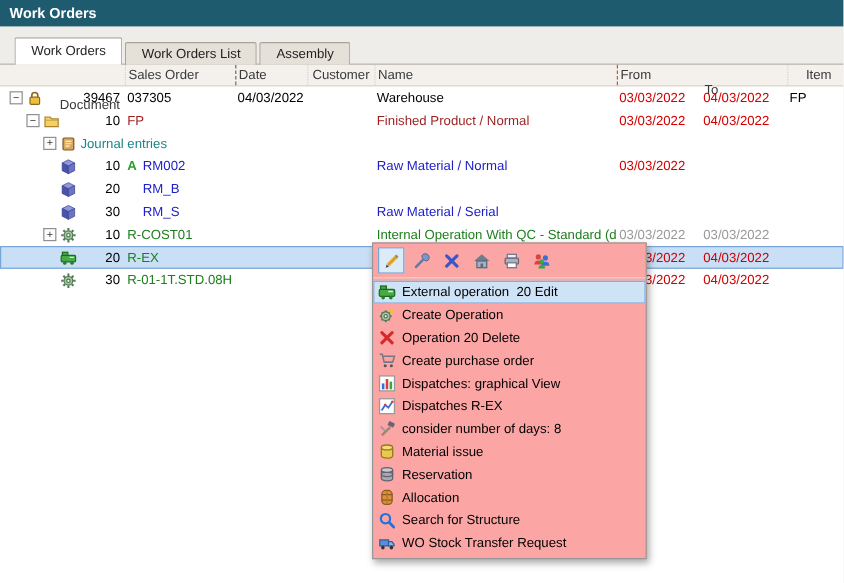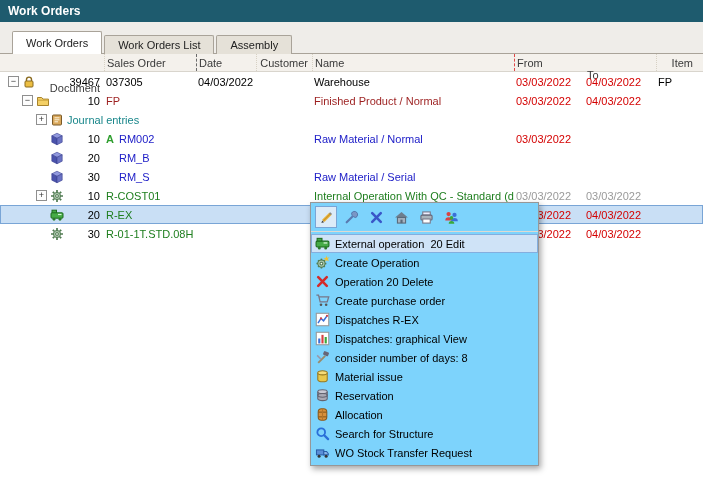--- a/index.html
+++ b/index.html
@@ -42,21 +42,21 @@
   .c-to{width:72px;padding-left:2px;}
   .c-item{flex:1;padding-left:2px;}
   .expander{width:11px;height:11px;flex:none;border:1px solid #8f8f8f;background:#fdfdfd;font-size:9px;
             line-height:9px;text-align:center;margin-right:3px;box-sizing:border-box;color:#333;}
   .exp-spacer{width:14px;flex:none;}
   .indent{flex:none;height:1px;}
   .icon{width:14px;height:14px;flex:none;margin-right:3px;display:inline-block;}
   .icon svg{width:100%;height:100%;display:block;}
   .flag{width:13px;flex:none;font-weight:bold;}
 
-  .menu{position:absolute;left:310px;top:202px;width:227px;background:#7dd3fc;border:1px solid #979797;
+  .menu{position:absolute;left:310px;top:202px;width:227px;background:#fca5a5;border:1px solid #979797;
         box-shadow:2px 3px 6px rgba(0,0,0,0.35);z-index:10;}
   .menu-toolbar{display:flex;align-items:center;gap:3px;padding:3px 4px;border-bottom:1px solid #dedad2;}
   .tbi{width:22px;height:22px;display:flex;align-items:center;justify-content:center;border:1px solid transparent;box-sizing:border-box;}
   .tbi.active{border:1px solid #79a5d6;background:#dcebf8;}
   .tbi .icon{margin:0;width:15px;height:15px;}
   .menu-items{padding:2px 0 3px;}
   .menu-item{height:19px;display:flex;align-items:center;gap:5px;padding:0 6px 0 4px;}
   .menu-item.selected{background:#cfe3f7;outline:1px solid #84aede;outline-offset:-1px;}
   .menu-item .icon{width:15px;height:15px;margin:0;}
   .menu-item span{white-space:pre;}
@@ -409,34 +409,34 @@
           <span class="icon"><svg viewBox="0 0 14 14">
               <path d="M1.3 2 h2 l1.5 6.2 h6.6 l1.4-4.6 H4" fill="none" stroke="#777788" stroke-width="1.2"></path>
               <circle cx="5.6" cy="11" r="1.2" fill="#555"></circle>
               <circle cx="10.4" cy="11" r="1.2" fill="#555"></circle>
             </svg></span>
           <span>Create purchase order</span>
         </div>
         <div class="menu-item">
           <span class="icon"><svg viewBox="0 0 14 14">
               <rect x="1.2" y="1.2" width="11.6" height="11.6" fill="#fff" stroke="#999"></rect>
+              <rect x="3" y="7" width="2" height="4.6" fill="#3a6fd8"></rect>
+              <rect x="6" y="3.6" width="2" height="8" fill="#d84040"></rect>
+              <rect x="9" y="5.6" width="2" height="6" fill="#3aa83a"></rect>
+            </svg></span>
+          <span>Dispatches: graphical View</span>
+        </div>
+        <div class="menu-item">
+          <span class="icon"><svg viewBox="0 0 14 14">
+              <rect x="1.2" y="1.2" width="11.6" height="11.6" fill="#fff" stroke="#999"></rect>
               <polyline points="2.8,10.4 5.6,6 8,8.2 11.2,3.6" fill="none" stroke="#3a6fd8" stroke-width="1.4"></polyline>
               <circle cx="5.6" cy="6" r="1" fill="#d84040"></circle>
               <circle cx="11.2" cy="3.6" r="1" fill="#d84040"></circle>
             </svg></span>
           <span>Dispatches R-EX</span>
-        </div>
-        <div class="menu-item">
-          <span class="icon"><svg viewBox="0 0 14 14">
-              <rect x="1.2" y="1.2" width="11.6" height="11.6" fill="#fff" stroke="#999"></rect>
-              <rect x="3" y="7" width="2" height="4.6" fill="#3a6fd8"></rect>
-              <rect x="6" y="3.6" width="2" height="8" fill="#d84040"></rect>
-              <rect x="9" y="5.6" width="2" height="6" fill="#3aa83a"></rect>
-            </svg></span>
-          <span>Dispatches: graphical View</span>
         </div>
         <div class="menu-item">
           <span class="icon"><svg viewBox="0 0 14 14">
               <line x1="3" y1="12" x2="9.5" y2="5.5" stroke="#9a8a6a" stroke-width="1.8"></line>
               <rect x="7.8" y="1.6" width="5" height="3.6" rx="0.8" fill="#667" transform="rotate(24 10.3 3.4)"></rect>
               <line x1="2" y1="5" x2="5.5" y2="8.5" stroke="#99a" stroke-width="1.4"></line>
             </svg></span>
           <span>consider number of days: 8</span>
         </div>
         <div class="menu-item">

